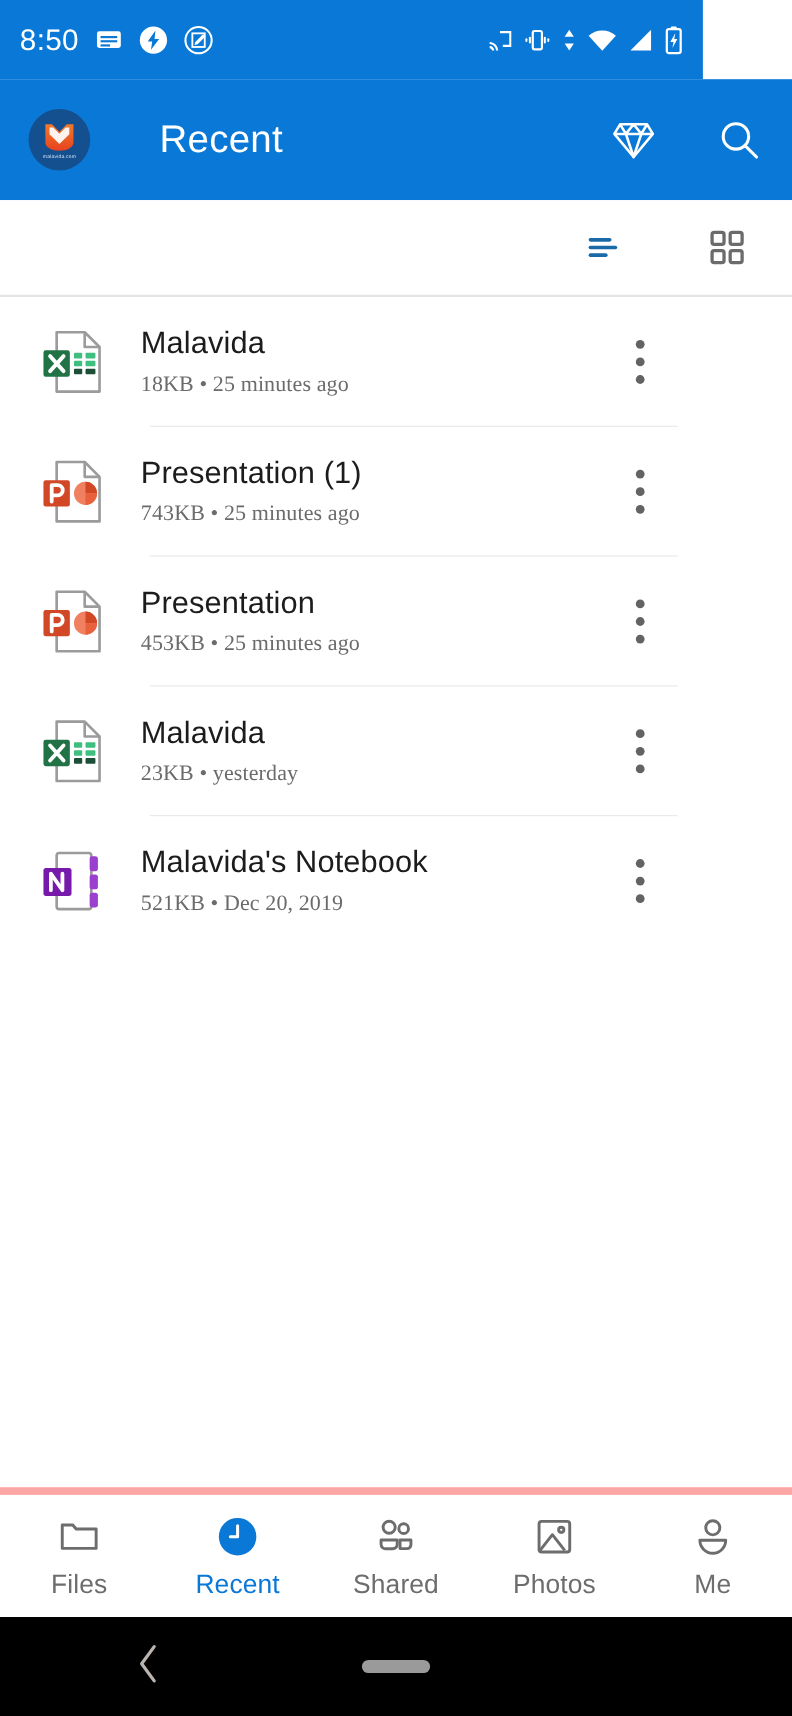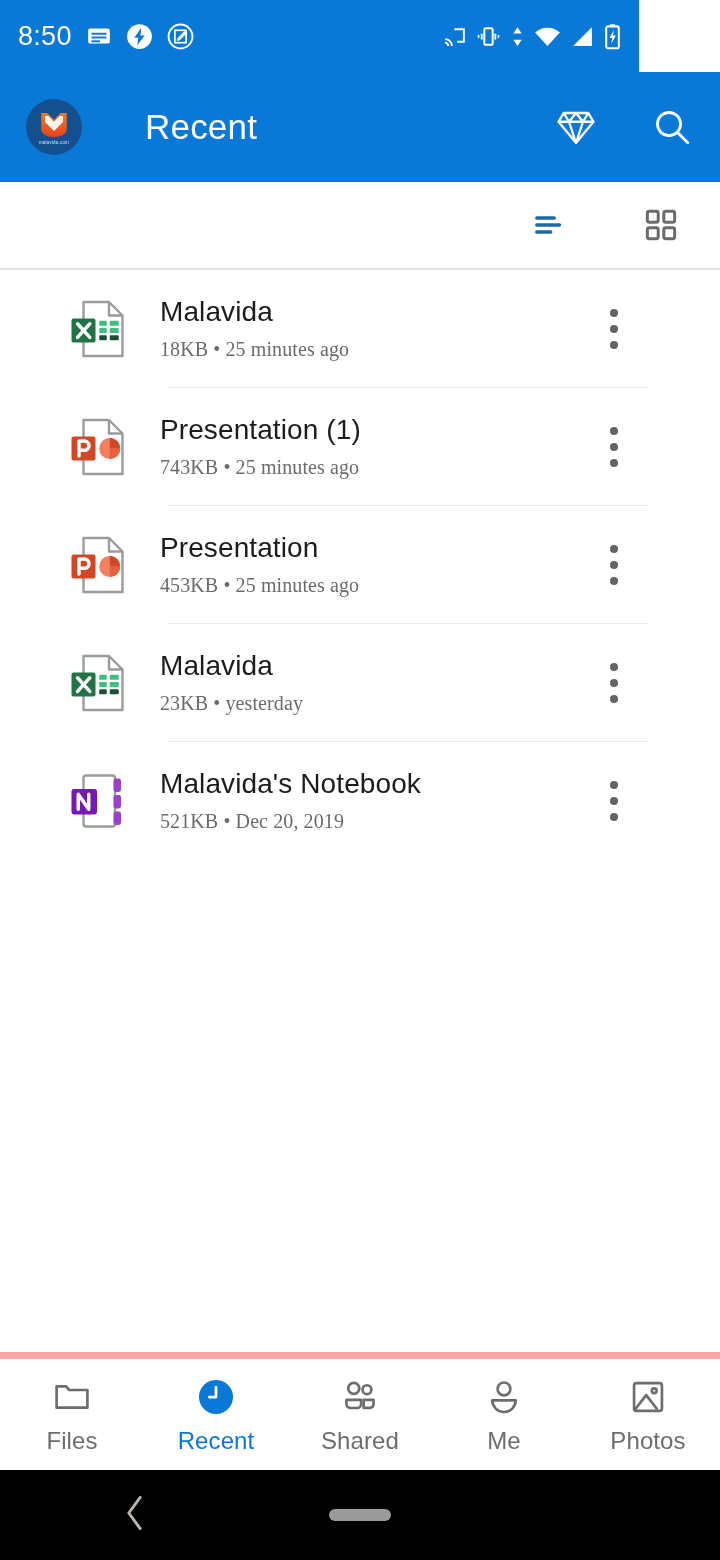--- a/index.html
+++ b/index.html
@@ -49,21 +49,21 @@
   .viewbar {
     position:absolute; top:182px; left:0; width:720px; height:88px;
     background:#fff;
     display:flex; align-items:center; justify-content:flex-end;
     padding-right:36px; gap:66px;
     border-bottom:2px solid #e4e4e4;
   }
   .viewbtn { width:46px; height:46px; display:flex; align-items:center; justify-content:center; }
 
   
-  .filelist { position:absolute; top:270px; left:0; width:636px;margin-left:32px; }
+  .filelist { position:absolute; top:270px; left:0; width:636px; }
   .row { position:relative; height:118px; display:flex; align-items:center; padding:0 0 0 28px; }
   .row .fileicon { width:80px; height:80px; flex:0 0 auto; display:flex; align-items:center; justify-content:center; }
   .row .meta { margin-left:20px; flex:1 1 auto; min-width:0; }
   .row .fname {
     font-size:28px; color:#1c1c1c; font-weight:400; line-height:34px;
     letter-spacing:.1px; white-space:nowrap; overflow:hidden; text-overflow:ellipsis;
   }
   .row .fsub {
     font-size:20px; color:#6b6b6b; font-weight:400; line-height:30px;
     margin-top:5px; letter-spacing:.1px; white-space:nowrap;font-family:Liberation Serif, serif;
@@ -398,39 +398,39 @@
           </g>
         </svg>
       </div>
       <div class="nlbl">Shared</div>
     </div>
 
     <div class="navitem">
       <div class="nico">
         <svg width="44" height="44" viewBox="0 0 24 24">
           <g fill="none" stroke="#6d6d6d" stroke-width="1.45" stroke-linejoin="round">
-            <circle cx="12" cy="7.6" r="3.5"></circle>
-            <path d="M5.6 13.8h12.8a6.4 6.4 0 0 1-12.8 0z"></path>
-          </g>
-        </svg>
-      </div>
-      <div class="nlbl">Me</div>
+            <rect x="4.4" y="4.4" width="15.2" height="15.2" rx="1.3"></rect>
+            <circle cx="15.4" cy="8.6" r="1.3"></circle>
+            <path d="M4.9 18.8 11 11l6.1 7.8"></path>
+          </g>
+        </svg>
+      </div>
+      <div class="nlbl">Photos</div>
     </div>
 
     <div class="navitem">
       <div class="nico">
         <svg width="44" height="44" viewBox="0 0 24 24">
           <g fill="none" stroke="#6d6d6d" stroke-width="1.45" stroke-linejoin="round">
-            <rect x="4.4" y="4.4" width="15.2" height="15.2" rx="1.3"></rect>
-            <circle cx="15.4" cy="8.6" r="1.3"></circle>
-            <path d="M4.9 18.8 11 11l6.1 7.8"></path>
-          </g>
-        </svg>
-      </div>
-      <div class="nlbl">Photos</div>
+            <circle cx="12" cy="7.6" r="3.5"></circle>
+            <path d="M5.6 13.8h12.8a6.4 6.4 0 0 1-12.8 0z"></path>
+          </g>
+        </svg>
+      </div>
+      <div class="nlbl">Me</div>
     </div>
 
   </div>
 
   <div class="sysnav">
     <div class="back">
       <svg width="30" height="38" viewBox="0 0 14 22">
         <path d="M10 2 3.4 11 10 20" fill="none" stroke="#b9b4ae" stroke-width="1.7" stroke-linecap="round" stroke-linejoin="round"></path>
       </svg>
     </div>

